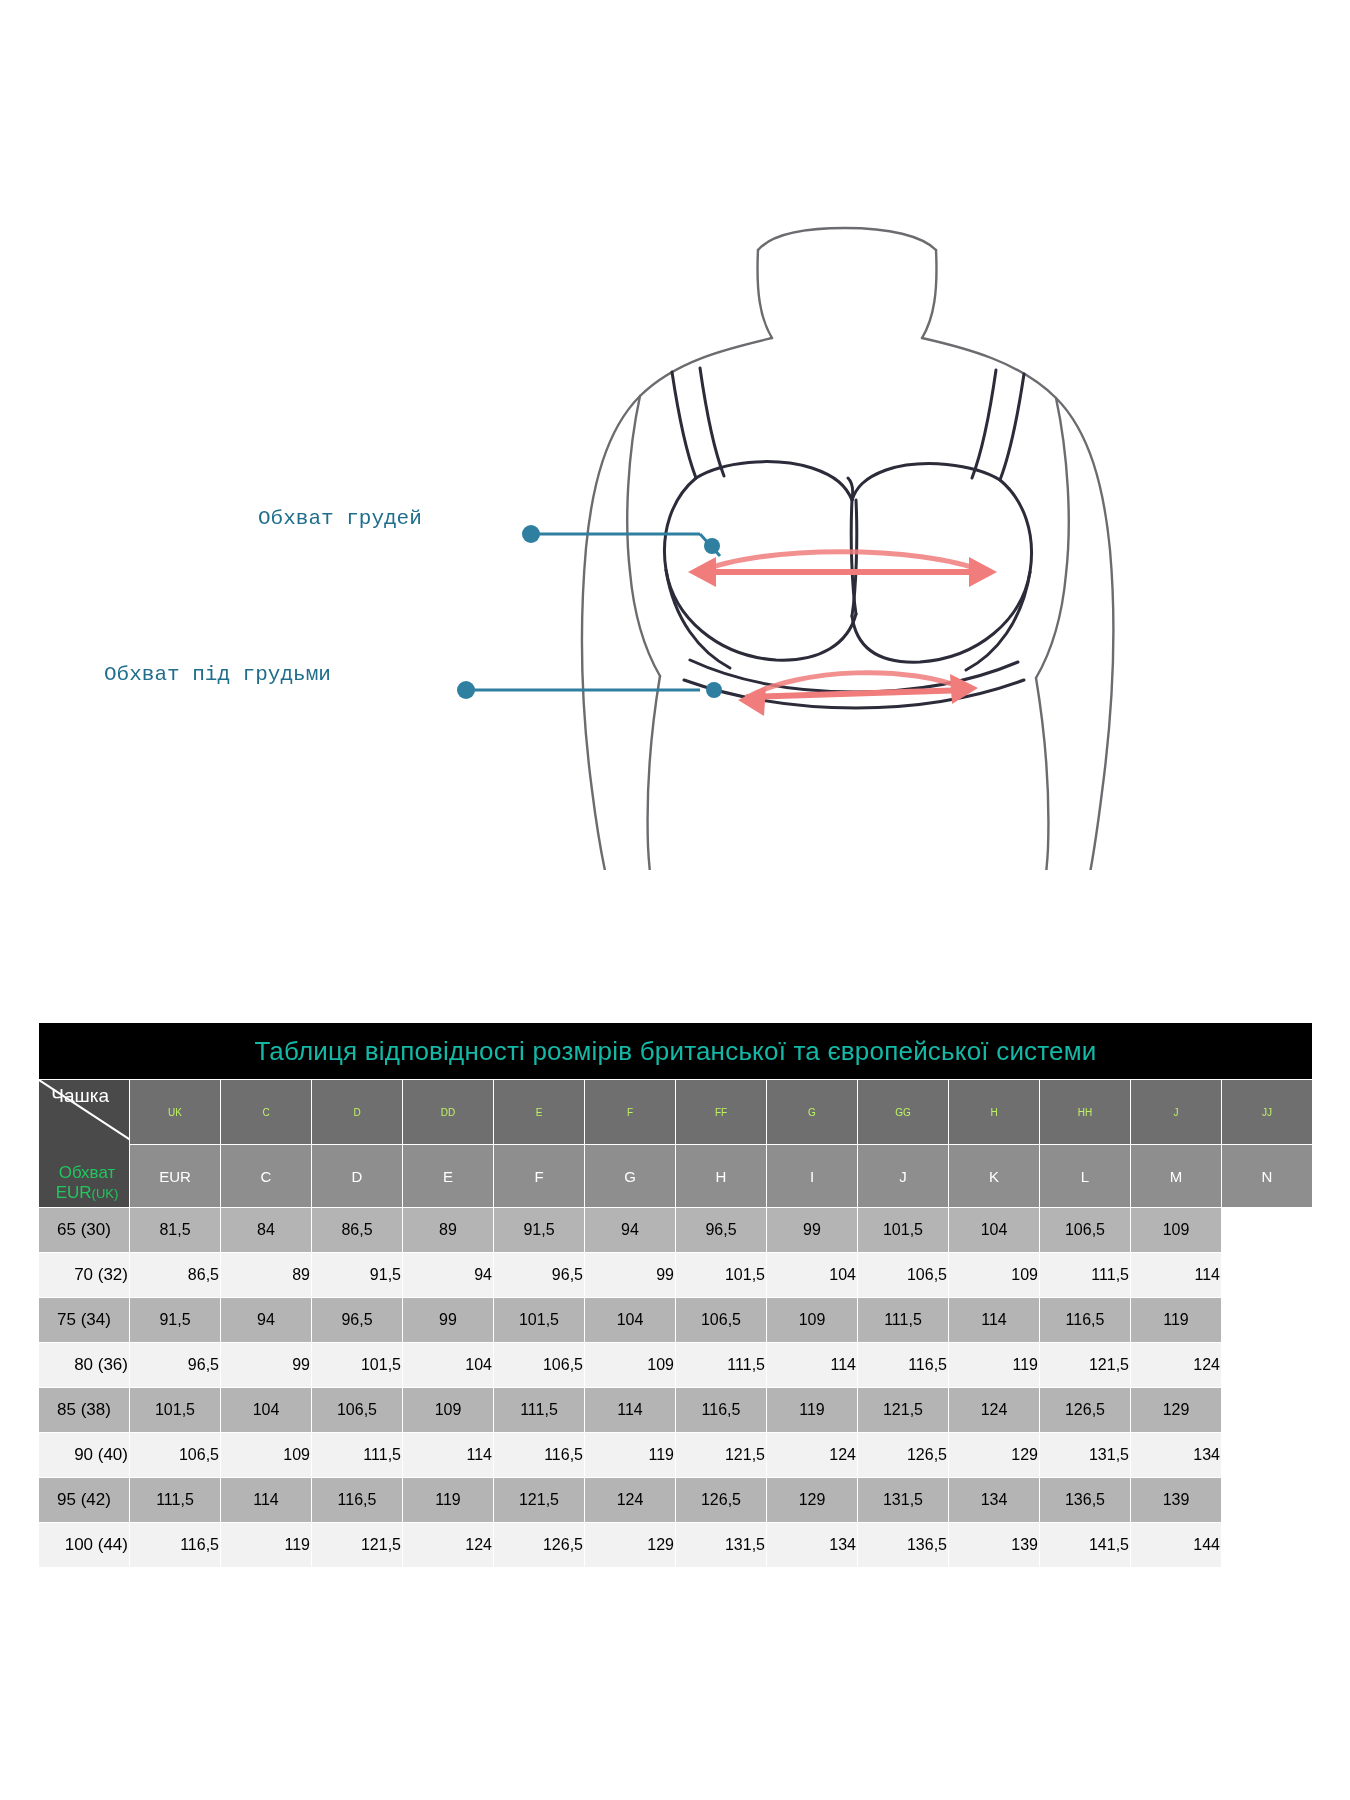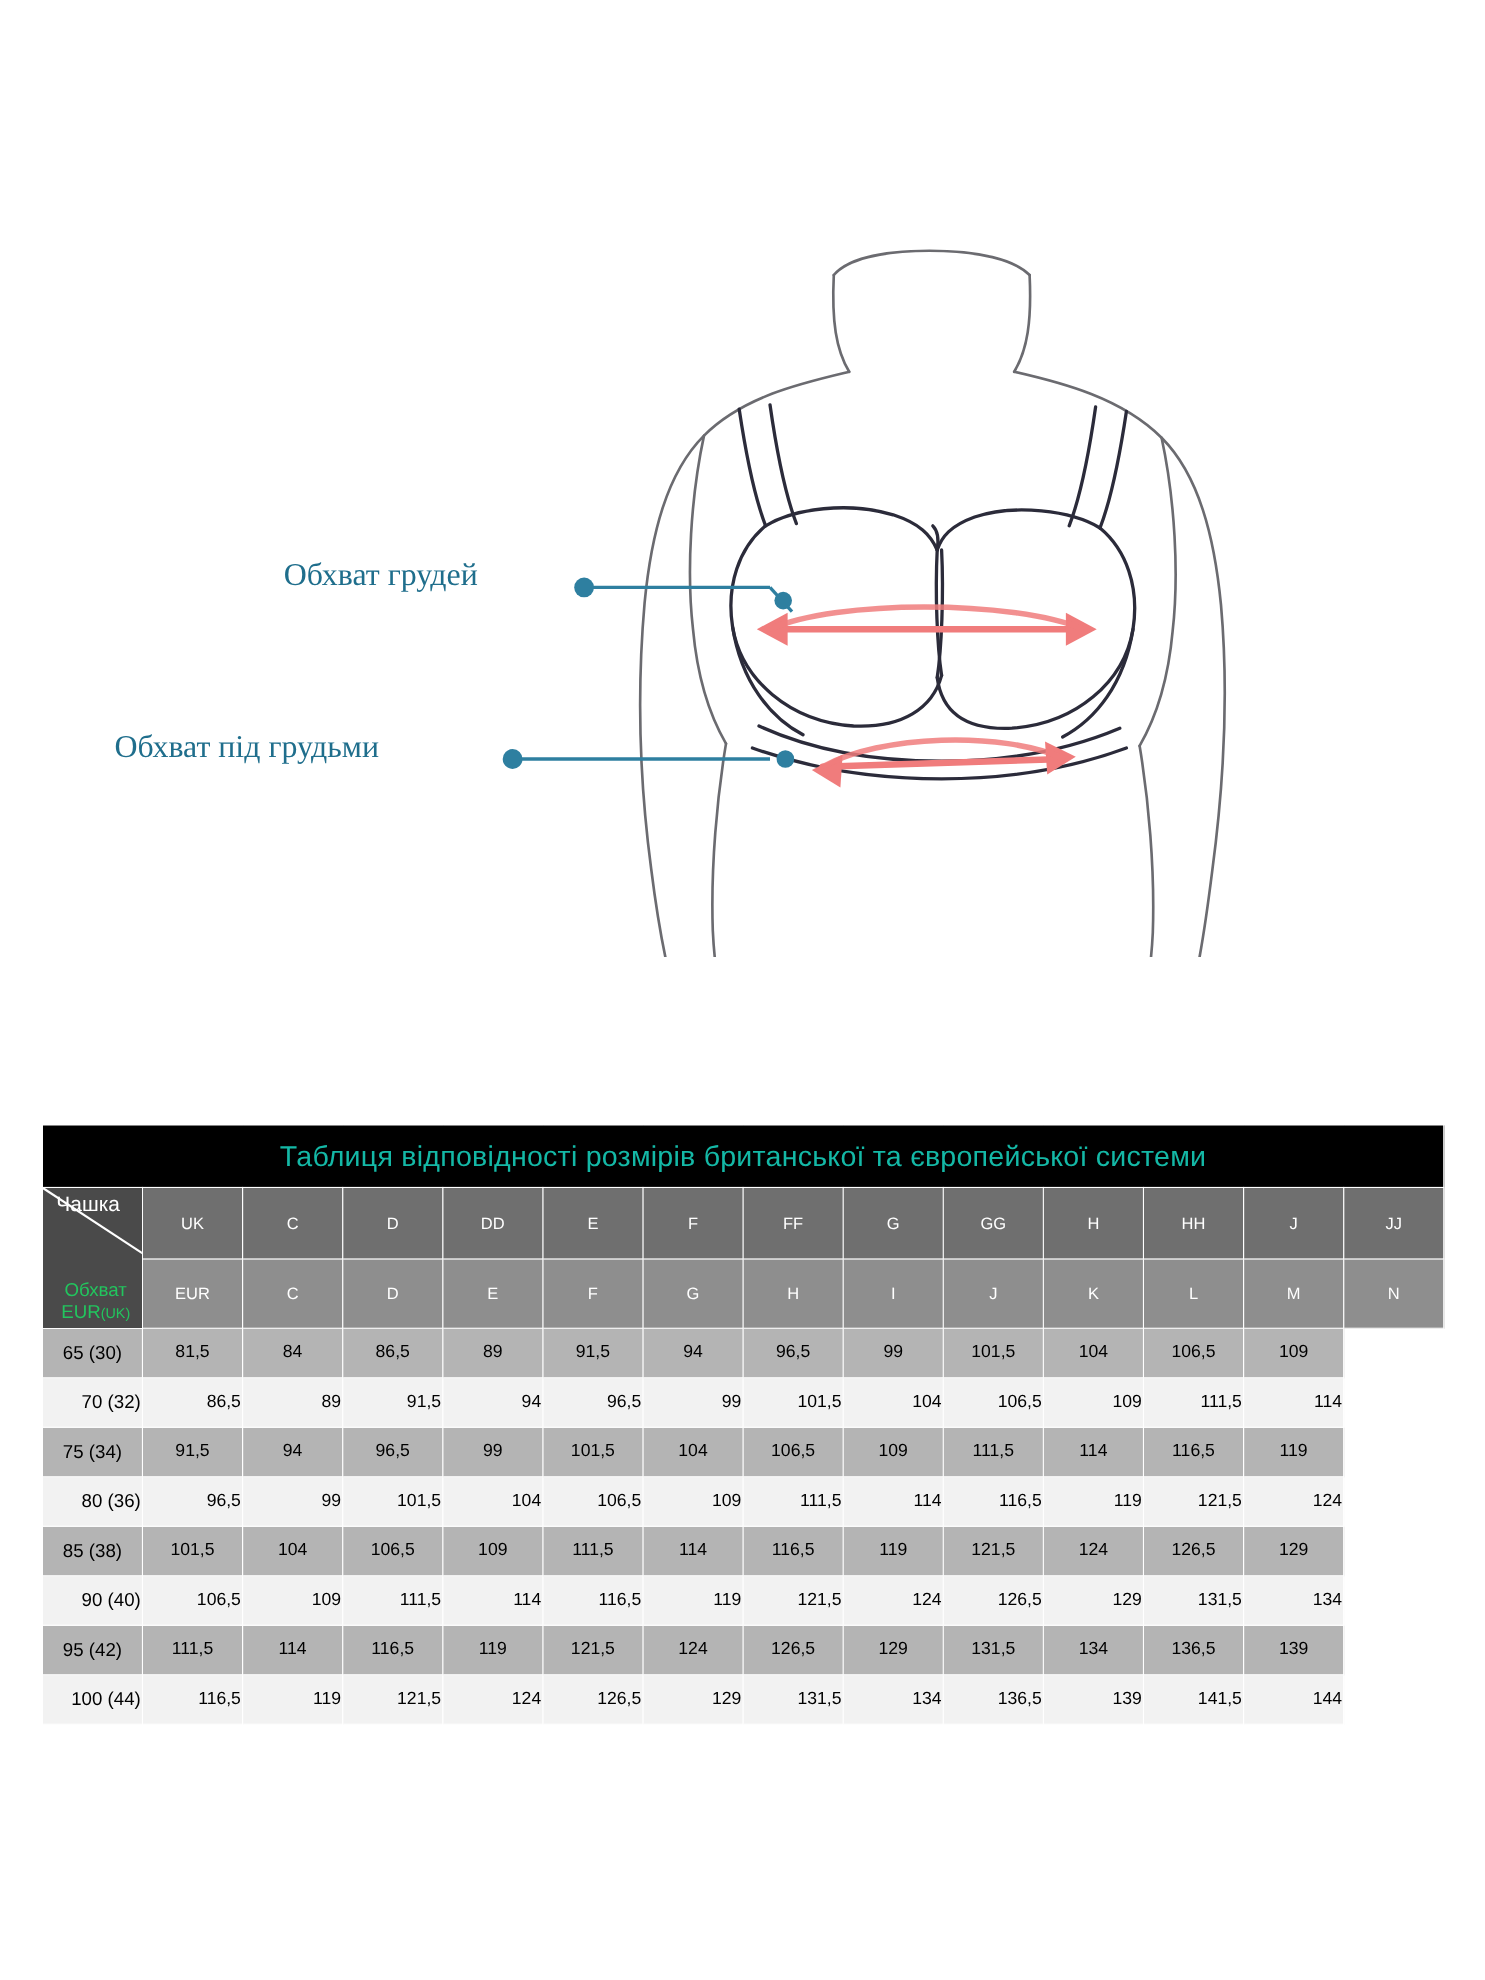--- a/index.html
+++ b/index.html
@@ -22,22 +22,22 @@
     left: 0;
     top: 0;
     width: 1350px;
     height: 870px;
   }
   #illustration svg {
     display: block;
   }
   .callout-label {
     position: absolute;
-    font-family: Liberation Serif, serif;
-    font-size: 29px;
+    font-family: Liberation Mono, monospace;
+    font-size: 21px;
     color: #1F6E8C;
     white-space: nowrap;
     text-align: right;
   }
   #label-bust {
     left: 258px;
     top: 507px;
   }
   #label-underbust {
     left: 104px;
@@ -98,22 +98,22 @@
     bottom: 4px;
     font-size: 17px;
     color: #22c55e;
   }
   .corner-eur .small {
     font-size: 13px;
     vertical-align: baseline;
   }
   .hdr-dark {
     background: #6f6f6f;
-    color: #ffffff;
-    font-size: 15px;
+    color: #bef264;
+    font-size: 10px;
     font-weight: bold;
     height: 62px;
   }
   .hdr-med {
     background: #8e8e8e;
     color: #ffffff;
     font-size: 15px;
     font-weight: bold;
     height: 60px;
   }

